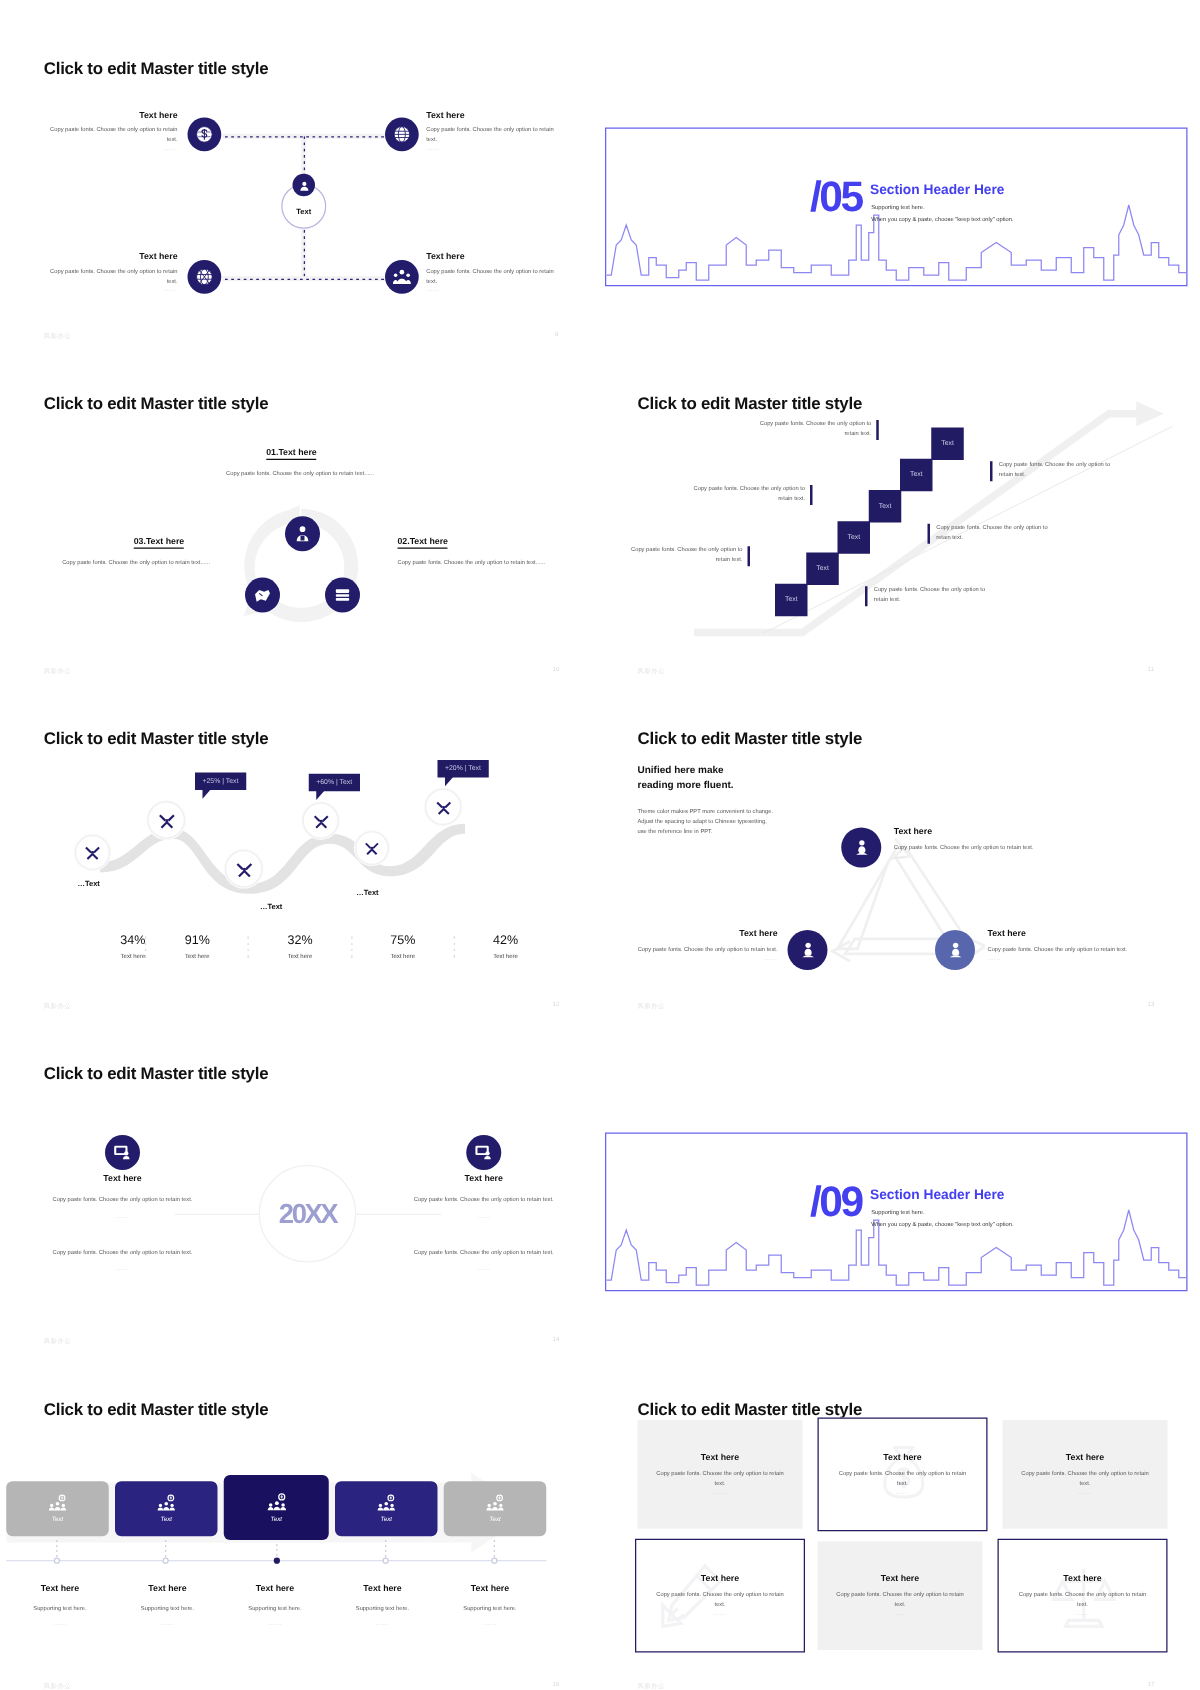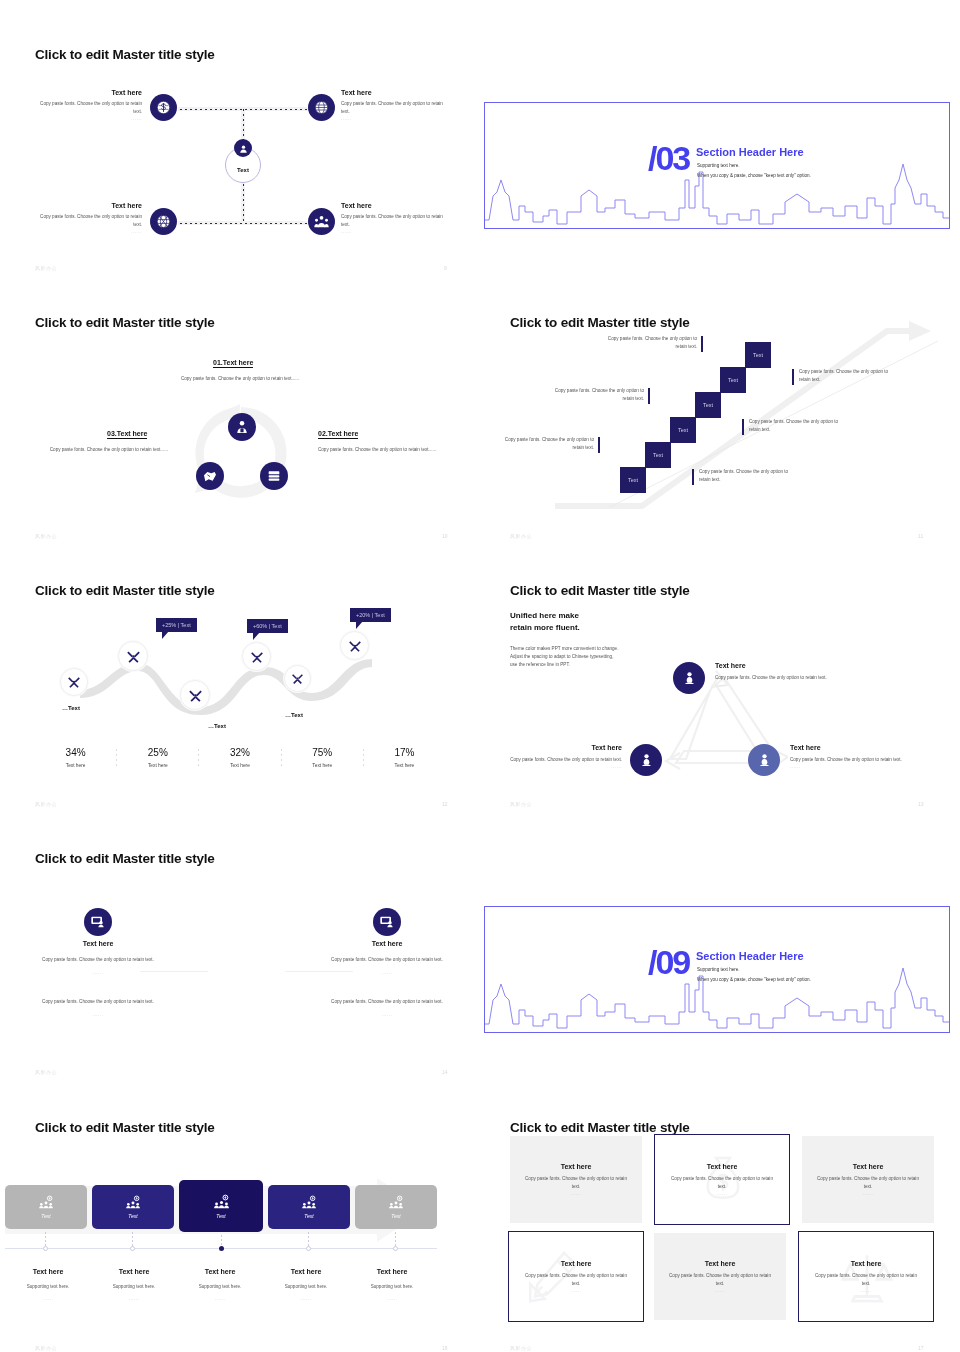--- a/index.html
+++ b/index.html
@@ -205,21 +205,21 @@
   </div>
 
   <div class="footer-wm" style="left:35px;top:249px;">风影办公</div>
   <div class="footer-num" style="left:444px;top:249px;">9</div>
 </div>
 
 <div class="sec" style="left:484px;top:86px;width:466px;height:127px;">
   <svg class="skyline" width="466" height="78" viewBox="0 0 466 78" preserveAspectRatio="none">
     <polyline fill="none" stroke="#8d87f3" stroke-width="1" points="0,70 4,70 8,46 12,42 16,30 20,42 24,46 28,70 34,70 34,56 40,56 40,62 48,62 48,72 58,72 58,66 64,66 64,60 72,60 72,74 82,74 82,62 96,62 96,46 104,40 112,46 112,62 120,62 120,58 130,58 130,50 140,50 140,64 150,64 150,68 164,68 164,62 180,62 180,70 194,70 194,58 200,58 200,30 204,30 204,58 210,58 210,36 214,36 214,22 218,22 218,58 224,58 224,66 232,66 232,74 242,74 242,64 254,64 254,70 266,70 266,60 274,60 274,74 288,74 288,64 300,64 300,52 306,48 312,44 318,48 324,52 324,62 336,62 336,58 348,58 348,66 360,66 360,56 372,56 372,68 382,68 382,48 390,48 390,56 398,56 398,74 406,74 406,54 410,54 410,38 414,30 418,14 422,30 426,38 430,54 436,54 436,44 442,44 442,56 450,56 450,62 458,62 458,68 466,68"></polyline>
   </svg>
-  <div class="sec-num" style="left:163px;top:36px;">/03</div>
+  <div class="sec-num" style="left:163px;top:36px;">/05</div>
   <div class="sec-h" style="left:211px;top:43px;">Section Header Here</div>
   <div class="sec-s1" style="left:212px;top:60px;">Supporting text here.</div>
   <div class="sec-s2" style="left:212px;top:70px;">When you copy &amp; paste, choose "keep text only" option.</div>
 </div>
 
 <div class="slide" style="left:0;top:268px;width:480px;height:270px;">
   <div class="slide-title" style="position:absolute;left:35px;top:31px;">Click to edit Master title style</div>
 
   <svg style="position:absolute;left:182px;top:117px;" width="118" height="110" viewBox="0 0 118 110">
     <g fill="#f2f2f2">
@@ -370,57 +370,57 @@
 
   <div class="callout" style="left:156px;top:602px;top:66px;">+25% | Text</div>
   <div class="callout" style="left:247px;top:67px;">+60% | Text</div>
   <div class="callout" style="left:350px;top:56px;">+20% | Text</div>
 
   <div style="position:absolute;left:62px;top:153px;font-size:6px;font-weight:bold;color:#111;">…Text</div>
   <div style="position:absolute;left:208px;top:171px;font-size:6px;font-weight:bold;color:#111;">…Text</div>
   <div style="position:absolute;left:285px;top:160px;font-size:6px;font-weight:bold;color:#111;">…Text</div>
 
   <div style="position:absolute;left:35px;top:195px;width:410px;display:flex;">
-    <div style="flex:1;text-align:center;">
+    <div style="flex:1;text-align:right;">
       <div class="pct-val">34%</div>
       <div class="pct-lbl">Text here</div>
     </div>
     <div style="width:1px;background:repeating-linear-gradient(#ddd 0 2px,transparent 2px 5px);margin:2px 0 0;"></div>
     <div style="flex:1;text-align:center;">
-      <div class="pct-val">25%</div>
+      <div class="pct-val">91%</div>
       <div class="pct-lbl">Text here</div>
     </div>
     <div style="width:1px;background:repeating-linear-gradient(#ddd 0 2px,transparent 2px 5px);margin:2px 0 0;"></div>
     <div style="flex:1;text-align:center;">
       <div class="pct-val">32%</div>
       <div class="pct-lbl">Text here</div>
     </div>
     <div style="width:1px;background:repeating-linear-gradient(#ddd 0 2px,transparent 2px 5px);margin:2px 0 0;"></div>
     <div style="flex:1;text-align:center;">
       <div class="pct-val">75%</div>
       <div class="pct-lbl">Text here</div>
     </div>
     <div style="width:1px;background:repeating-linear-gradient(#ddd 0 2px,transparent 2px 5px);margin:2px 0 0;"></div>
     <div style="flex:1;text-align:center;">
-      <div class="pct-val">17%</div>
+      <div class="pct-val">42%</div>
       <div class="pct-lbl">Text here</div>
     </div>
   </div>
 
   <div class="footer-wm" style="left:35px;top:249px;">风影办公</div>
   <div class="footer-num" style="left:442px;top:249px;">12</div>
 </div>
 
 <div class="slide" style="left:480px;top:536px;width:480px;height:270px;">
   <div class="slide-title" style="position:absolute;left:30px;top:31px;">Click to edit Master title style</div>
 
   <div style="position:absolute;left:30px;top:58px;">
     <div style="font-size:8px;font-weight:bold;color:#111;line-height:1.5;">
       <div>Unified here make</div>
-      <div>retain more fluent.</div>
+      <div>reading more fluent.</div>
     </div>
     <div class="t-body" style="margin-top:11px;">
       <div>Theme color makes PPT more convenient to change.</div>
       <div>Adjust the spacing to adapt to Chinese typesetting,</div>
       <div>use the reference line in PPT.</div>
     </div>
   </div>
 
   <svg style="position:absolute;left:178px;top:115px;" width="130" height="105" viewBox="0 0 130 105">
     <g fill="none" stroke="#f0f0f0" stroke-width="2.2">
@@ -472,20 +472,24 @@
     <div class="t-dots">......</div>
   </div>
 
   <div class="footer-wm" style="left:30px;top:249px;">风影办公</div>
   <div class="footer-num" style="left:438px;top:249px;">13</div>
 </div>
 
 <div class="slide" style="left:0;top:804px;width:480px;height:270px;">
   <div class="slide-title" style="position:absolute;left:35px;top:31px;">Click to edit Master title style</div>
 
+  <div style="position:absolute;left:207px;top:112px;width:78px;height:78px;border:1px solid #f0f0f0;border-radius:50%;
+              display:flex;align-items:center;justify-content:center;">
+    <span style="font-size:22px;font-weight:bold;color:#9c9fd0;letter-spacing:-2px;">20XX</span>
+  </div>
   <div style="position:absolute;left:140px;top:151px;width:68px;height:1px;background:#f0f0f0;"></div>
   <div style="position:absolute;left:285px;top:151px;width:68px;height:1px;background:#f0f0f0;"></div>
 
   <div class="ic-circle" style="left:84px;top:88px;width:28px;height:28px;">
     <svg width="16" height="16" viewBox="0 0 24 24" fill="#fff">
       <rect x="2" y="4" width="16" height="11" rx="1.5"></rect>
           <rect x="4.5" y="6.2" width="11" height="6.6" fill="#221c6b"></rect>
       <circle cx="16.5" cy="13" r="2.6"></circle>
           <path d="M12.6 20c0-2.2 1.7-3.7 3.9-3.7S20.4 17.8 20.4 20z"></path>
     </svg>

